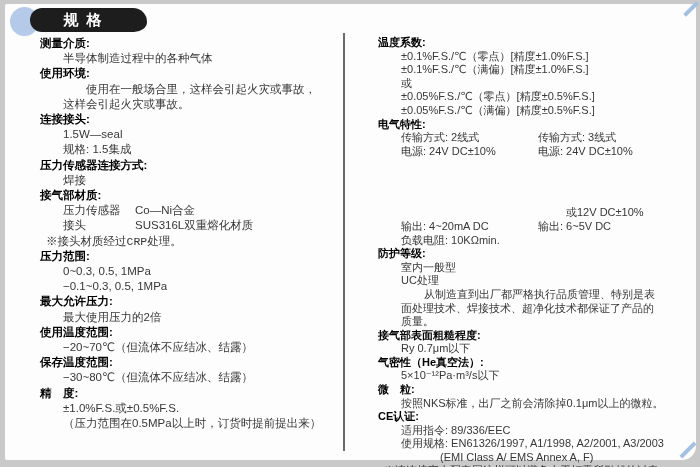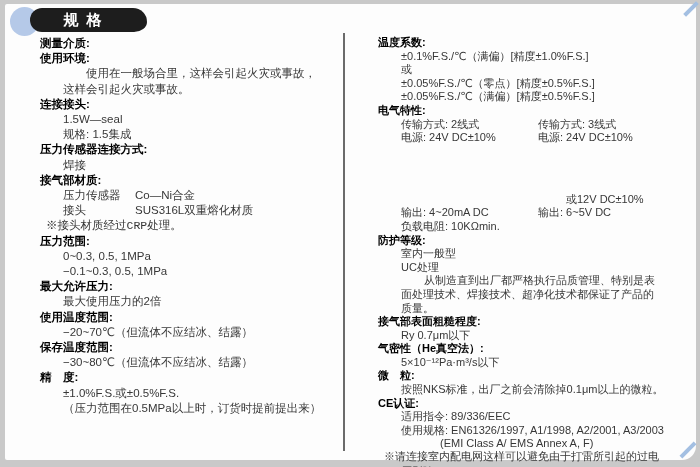--- a/index.html
+++ b/index.html
@@ -45,20 +45,21 @@
     <div class="corner tr" style="background: rgb(163, 191, 226);"></div>
     <div class="corner br" style="background: rgb(163, 191, 226);"></div>
     <div class="badge-circle" style="background: rgb(181, 201, 232);"></div>
     <div class="badge-pill" style="background: rgb(29, 29, 29);">
       <span>规 格</span>
     </div>
     <div class="divider" style="background: rgb(107, 107, 107);"></div>
     <div class="col left" id="left-col">
         <div>
           <div class="heading line i0">测量介质:</div>
+          <div class="line i1">半导体制造过程中的各种气体</div>
         </div>
         <div>
           <div class="heading line i0">使用环境:</div>
           <div class="line i2">使用在一般场合里，这样会引起火灾或事故，</div>
           <div class="line i1">这样会引起火灾或事故。</div>
         </div>
         <div>
           <div class="heading line i0">连接接头:</div>
           <div class="line i1">1.5W—seal</div>
           <div class="line i1">规格: 1.5集成</div>
@@ -92,20 +93,21 @@
         </div>
         <div>
           <div class="heading line i0">精　度:</div>
           <div class="line i1">±1.0%F.S.或±0.5%F.S.</div>
           <div class="line i1">（压力范围在0.5MPa以上时，订货时提前提出来）</div>
         </div>
       </div>
     <div class="col right" id="right-col">
         <div>
           <div class="heading line i0">温度系数:</div>
+          <div class="line i1">±0.1%F.S./℃（零点）[精度±1.0%F.S.]</div>
           <div class="line i1">±0.1%F.S./℃（满偏）[精度±1.0%F.S.]</div>
           <div class="line i1">或</div>
           <div class="line i1">±0.05%F.S./℃（零点）[精度±0.5%F.S.]</div>
           <div class="line i1">±0.05%F.S./℃（满偏）[精度±0.5%F.S.]</div>
         </div>
         <div>
           <div class="heading line i0">电气特性:</div>
           <div class="erow">
             <div class="ecell">传输方式: 2线式</div>
             <div class="ecell">传输方式: 3线式</div>

